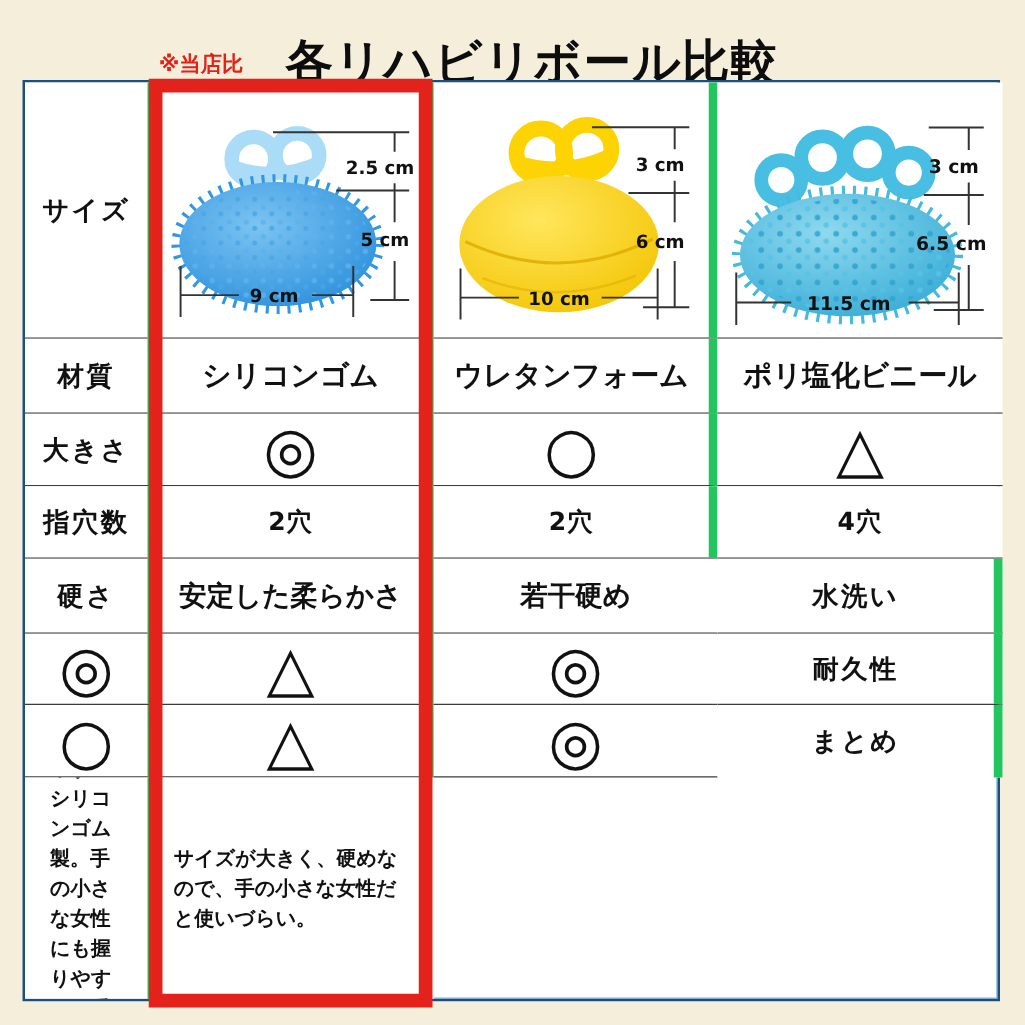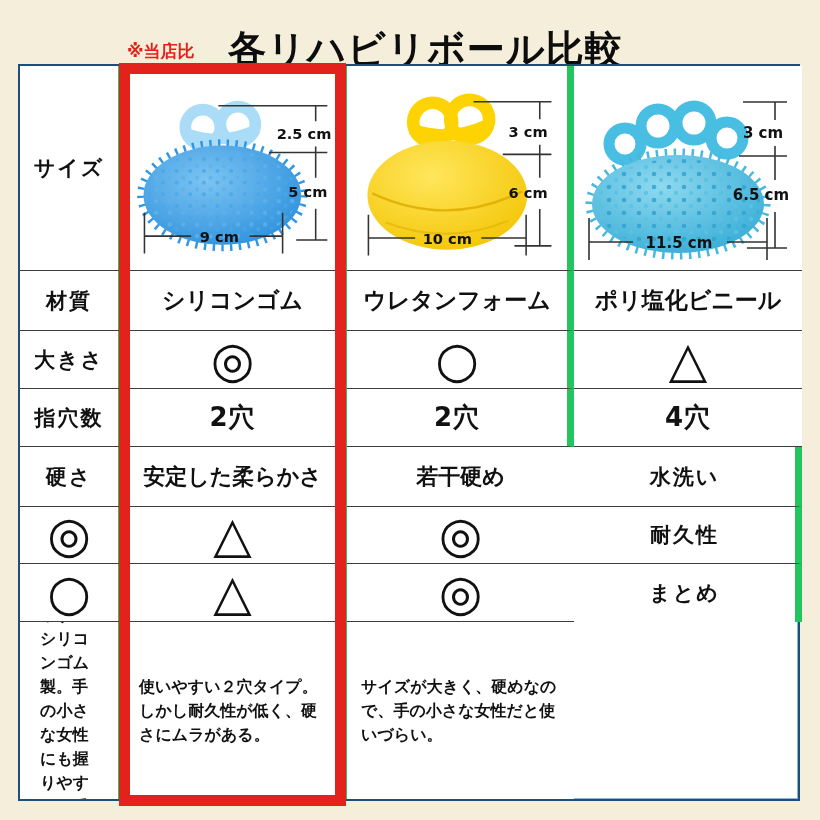--- a/index.html
+++ b/index.html
@@ -31,21 +31,21 @@
   .cell {
     border-right:7px solid #22c55e; border-bottom:1px solid #3d3d3d;
     display:flex; align-items:center; justify-content:center;
     background:#fff; overflow:hidden; position:relative;
   }
   .cell.cr { border-right:none; }
   .cell.cb { border-bottom:none; }
   .lab  { font-size:21px; font-weight:700; letter-spacing:2px; }
   .mat  { font-size:23px; font-weight:700; white-space:nowrap; }
   .sym  { font-size:50px; font-weight:700; line-height:1; }
-  .holes{ font-size:26px; font-weight:700; letter-spacing:1px; }
+  .holes{ font-size:20px; font-weight:700; letter-spacing:1px; }
   .hard { font-size:22px; font-weight:700; white-space:nowrap; }
   .summary-text {
     font-size:16px; font-weight:600; line-height:1.5; text-align:left;
   }
   .summary { padding:0 14px; }
   .summary.first { padding:0 18px 0 20px; }
   svg { display:block; }
   .dim  { stroke:#333; stroke-width:1.6; fill:none; }
   .dlabel { font-size:15px; font-weight:600; fill:#111; }
   .red-box {
@@ -183,22 +183,19 @@
 
   <div class="cell lab">耐久性</div>
   <div class="cell sym">○</div>
   <div class="cell sym">△</div>
   <div class="cell sym cr">◎</div>
 
   <div class="cell lab cb">まとめ</div>
   <div class="cell summary first cb">
     <div class="summary-text">リハビリに最適な柔らかさの扱いやすいシリコンゴム製。手の小さな女性にも握りやすく、手の大きな男性にも充分な大きさ。</div>
   </div>
-  <div class="cell summary cb">
-    <div class="summary-text">使いやすい２穴タイプ。しかし耐久性が低く、硬さにムラがある。</div>
-  </div>
   <div class="cell summary cr cb">
     <div class="summary-text">サイズが大きく、硬めなので、手の小さな女性だと使いづらい。</div>
   </div>
 
 </div>
 
 <div class="red-box"></div>
 
 </body></html>

